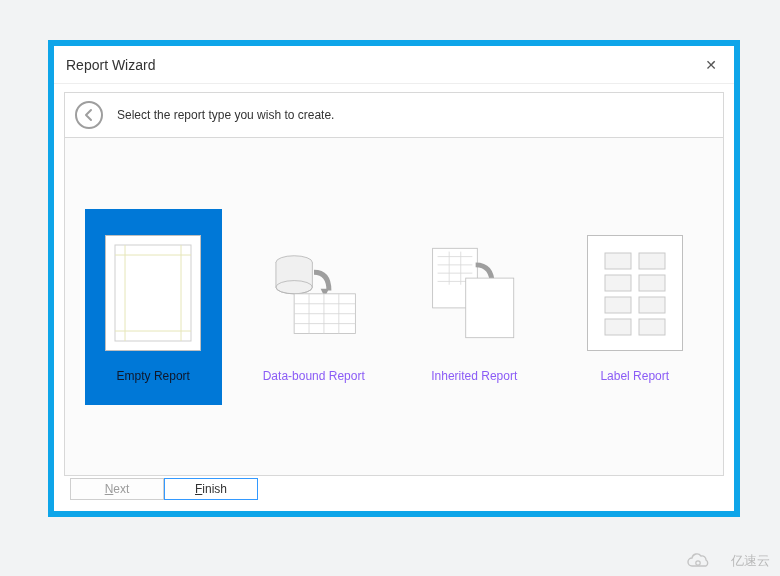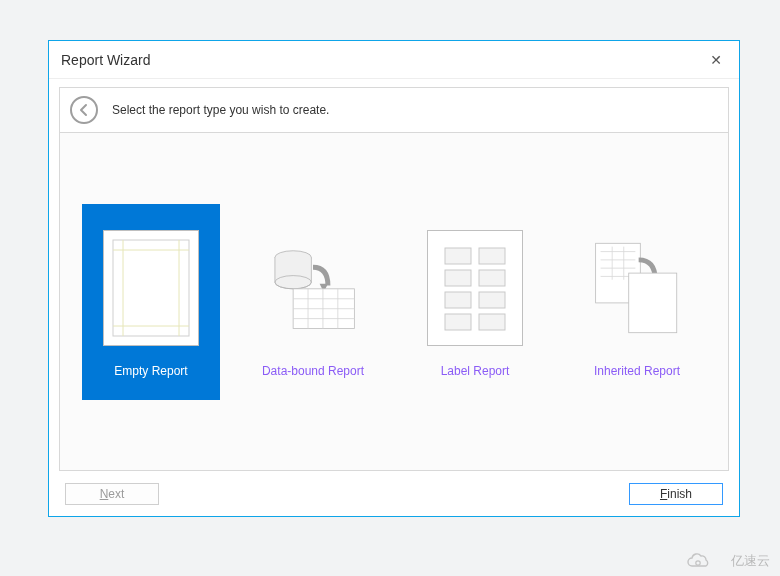--- a/index.html
+++ b/index.html
@@ -11,21 +11,21 @@
     font-family: "Segoe UI", Tahoma, sans-serif;
     font-size: 12px;
     color: #333;
     position: relative;
   }
   .dialog {
     position: absolute;
     left: 48px; top: 40px;
     width: 692px; height: 477px;
     background: #fff;
-    border: 1px solid #0ea5e9;
+    border: 6px solid #0ea5e9;
   }
   .titlebar {
     height: 38px;
     padding: 0 12px;
     display: flex;
     align-items: center;
     justify-content: space-between;
     border-bottom: 1px solid #eee;
   }
   .titlebar .title { font-size: 14px; color: #333; }
@@ -84,31 +84,30 @@
     background: #fff;
     display: flex; align-items: center; justify-content: center;
     position: relative;
   }
   .option .caption {
     margin-top: 18px;
     font-size: 12px;
     color: #8b5cf6;
     text-align: center;
   }
-  .option.selected .caption { color: #ffffff; }
+  .option.selected .caption { color: #0f172a; }
   .option .thumb.noframe { border: none; background: transparent; }
 
   .footer {
     position: absolute;
     bottom: 0; left: 0; right: 0;
     height: 44px;
     display: flex;
     align-items: center;
-    justify-content: space-between;
-    gap: 8px;
+    justify-content: flex-start;
     padding: 0 16px;
   }
   .btn {
     width: 94px; height: 22px;
     border: 1px solid #999;
     background: #fff;
     font-size: 12px;
     display: flex; align-items: center; justify-content: center;
   }
   .btn.disabled { color: #9b9b9b; border-color: #cfcfcf; background:#fdfdfd; }
@@ -177,63 +176,63 @@
             <line x1="34" y1="68" x2="108" y2="68"></line>
             <line x1="34" y1="80" x2="108" y2="80"></line>
             <line x1="34" y1="92" x2="108" y2="92"></line>
             <line x1="52" y1="56" x2="52" y2="104"></line>
             <line x1="70" y1="56" x2="70" y2="104"></line>
             <line x1="88" y1="56" x2="88" y2="104"></line>
           </g>
         </svg>
       </div>
       <div class="caption">Data-bound Report</div>
+    </div>
+
+    <div class="option">
+      <div class="thumb noframe">
+        <svg width="116" height="116" viewBox="0 0 116 116">
+
+          <rect x="8" y="4" width="54" height="72" fill="#fff" stroke="#bfbfbf"></rect>
+          <g stroke="#d8d8d8">
+            <line x1="14" y1="14" x2="56" y2="14"></line>
+            <line x1="14" y1="24" x2="56" y2="24"></line>
+            <line x1="14" y1="34" x2="56" y2="34"></line>
+            <line x1="14" y1="44" x2="56" y2="44"></line>
+            <line x1="28" y1="8" x2="28" y2="48"></line>
+            <line x1="42" y1="8" x2="42" y2="48"></line>
+          </g>
+
+          <path d="M60 24 q20 0 20 24" fill="none" stroke="#9e9e9e" stroke-width="6"></path>
+          <path d="M70 46 l10 0 l-5 10 z" fill="#9e9e9e"></path>
+
+          <rect x="48" y="40" width="58" height="72" fill="#fff" stroke="#bfbfbf"></rect>
+        </svg>
+      </div>
+      <div class="caption">Inherited Report</div>
     </div>
 
     <div class="option">
       <div class="thumb">
         <svg width="80" height="100" viewBox="0 0 80 100">
           <g fill="#f3f3f3" stroke="#c9c9c9">
             <rect x="10" y="10" width="26" height="16"></rect>
             <rect x="44" y="10" width="26" height="16"></rect>
             <rect x="10" y="32" width="26" height="16"></rect>
             <rect x="44" y="32" width="26" height="16"></rect>
             <rect x="10" y="54" width="26" height="16"></rect>
             <rect x="44" y="54" width="26" height="16"></rect>
             <rect x="10" y="76" width="26" height="16"></rect>
             <rect x="44" y="76" width="26" height="16"></rect>
           </g>
         </svg>
       </div>
       <div class="caption">Label Report</div>
     </div>
 
-    <div class="option">
-      <div class="thumb noframe">
-        <svg width="116" height="116" viewBox="0 0 116 116">
-
-          <rect x="8" y="4" width="54" height="72" fill="#fff" stroke="#bfbfbf"></rect>
-          <g stroke="#d8d8d8">
-            <line x1="14" y1="14" x2="56" y2="14"></line>
-            <line x1="14" y1="24" x2="56" y2="24"></line>
-            <line x1="14" y1="34" x2="56" y2="34"></line>
-            <line x1="14" y1="44" x2="56" y2="44"></line>
-            <line x1="28" y1="8" x2="28" y2="48"></line>
-            <line x1="42" y1="8" x2="42" y2="48"></line>
-          </g>
-
-          <path d="M60 24 q20 0 20 24" fill="none" stroke="#9e9e9e" stroke-width="6"></path>
-          <path d="M70 46 l10 0 l-5 10 z" fill="#9e9e9e"></path>
-
-          <rect x="48" y="40" width="58" height="72" fill="#fff" stroke="#bfbfbf"></rect>
-        </svg>
-      </div>
-      <div class="caption">Inherited Report</div>
-    </div>
-
   </div>
 
   <div class="footer">
     <div class="btn disabled">
       <span><span class="mnemonic">N</span><span>ext</span></span>
     </div>
     <div class="btn primary">
       <span><span class="mnemonic">F</span><span>inish</span></span>
     </div>
   </div>

